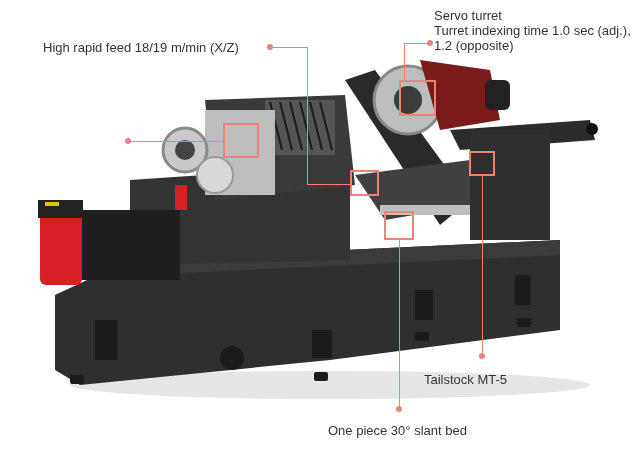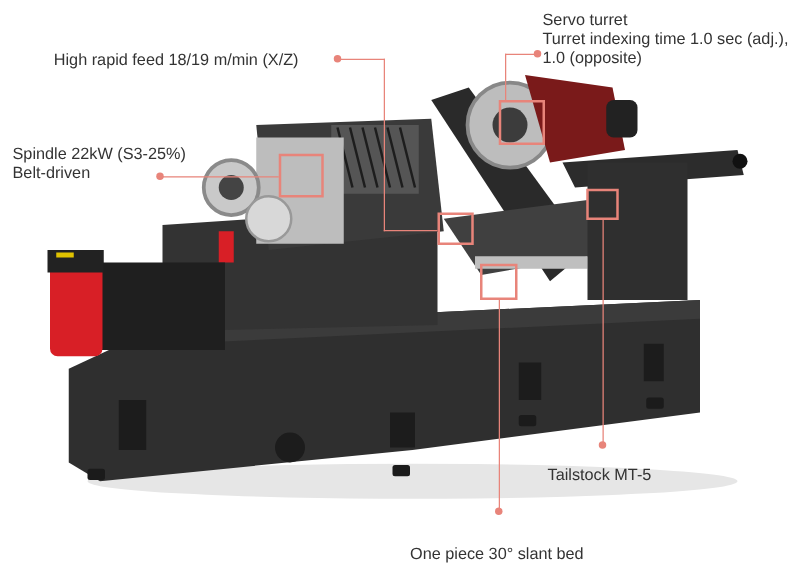--- a/index.html
+++ b/index.html
@@ -100,28 +100,24 @@
   <div class="dot" style="left:479px;top:353px;"></div>
   <div class="dot" style="left:396px;top:406px;"></div>
 
   <div class="label" style="left:43px;top:40px;">
     <span>High rapid feed 18/19 m/min (X/Z)</span>
   </div>
 
   <div class="label" style="left:434px;top:8px;">
     <div>Servo turret</div>
     <div>Turret indexing time 1.0 sec (adj.),</div>
-    <div>1.0 (opposite)</div>
+    <div>1.2 (opposite)</div>
   </div>
 
-  <div class="label" style="left:10px;top:115px;">
-    <div>Spindle 22kW (S3-25%)</div>
-    <div>Belt-driven</div>
-  </div>
 
-  <div class="label" style="left:438px;top:372px;">
+  <div class="label" style="left:424px;top:372px;">
     <span>Tailstock MT-5</span>
   </div>
 
-  <div class="label" style="left:328px;top:435px;">
+  <div class="label" style="left:328px;top:423px;">
     <span>One piece 30° slant bed</span>
   </div>
 </div>
 
 </body></html>

